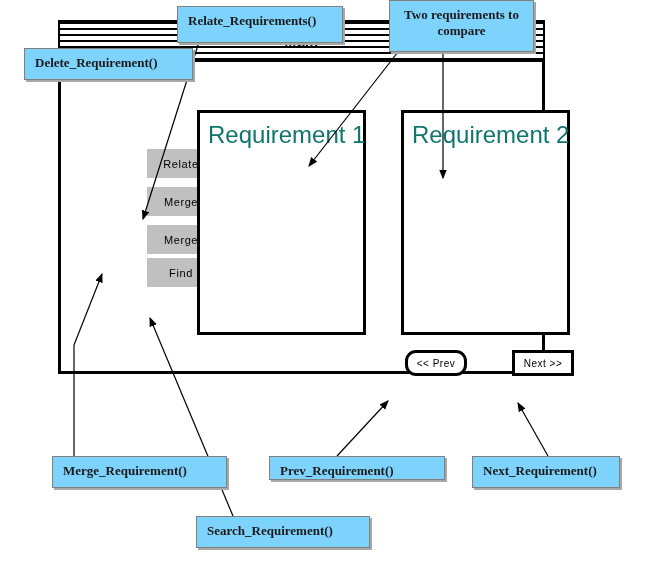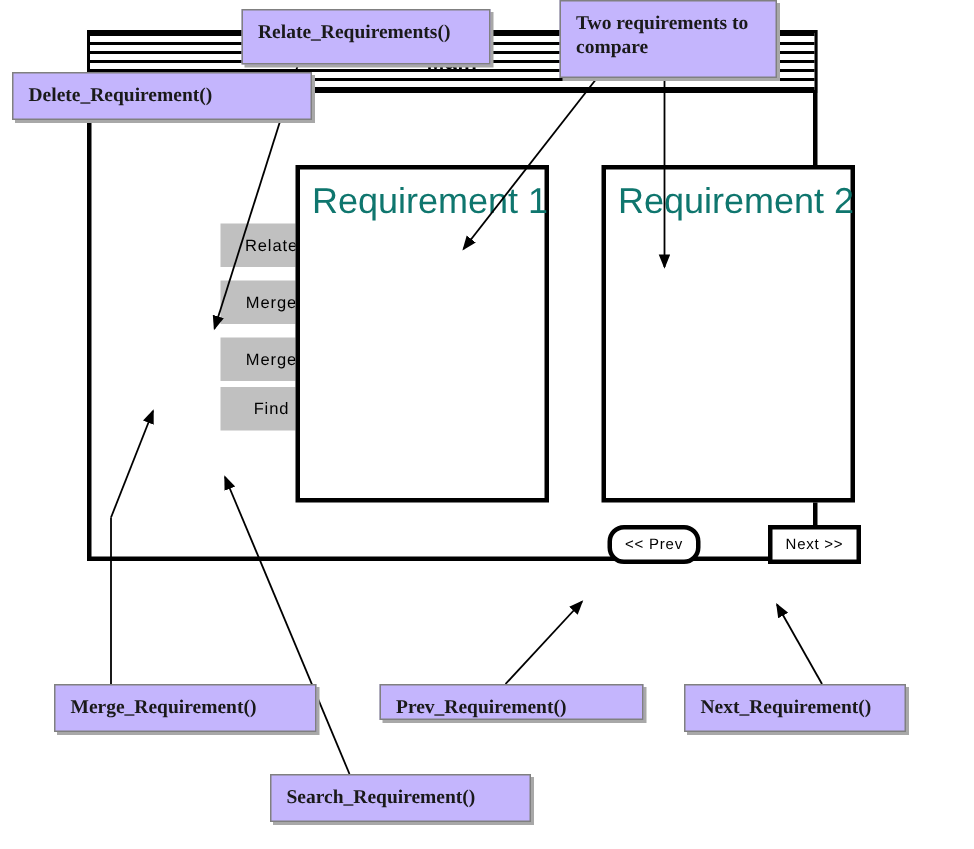--- a/index.html
+++ b/index.html
@@ -124,34 +124,35 @@
     justify-content: center;
     padding: 0;
   }
   #btn-prev { left: 344px; border-radius: 11px; }
   #btn-next { left: 451px; }
 
   
   .callout {
     position: absolute;
     box-sizing: border-box;
-    background: #c4b5fd;
+    background: #7dd3fc;
     border: 1px solid #808080;
     box-shadow: 2px 2px 0 0 #a8a8a8;
     font-family: "Liberation Serif", serif;
     font-size: 13px;
     font-weight: bold;
     color: #1a1a1a;
     padding: 6px 10px;
     line-height: 1.25;
     z-index: 20;
-  }
-  #callout-delete   { left: 8px;   top: 48px;  width: 200px; height: 32px; }
+    margin-left: 16px;
+  }
+  #callout-delete   { left: 8px;   top: 48px;  width: 169px; height: 32px; }
   #callout-relate   { left: 161px; top: 6px;   width: 166px; height: 37px; }
-  #callout-two-req  { left: 373px; top: 0px;   width: 145px; height: 52px; }
+  #callout-two-req  { left: 373px; top: 0px;   width: 145px; height: 52px; text-align: center; }
   #callout-merge    { left: 36px;  top: 456px; width: 175px; height: 32px; }
   #callout-prev     { left: 253px; top: 456px; width: 176px; height: 24px; }
   #callout-next     { left: 456px; top: 456px; width: 148px; height: 32px; }
   #callout-search   { left: 180px; top: 516px; width: 174px; height: 32px; }
 
   
   #leaders {
     position: absolute;
     left: 0;
     top: 0;

